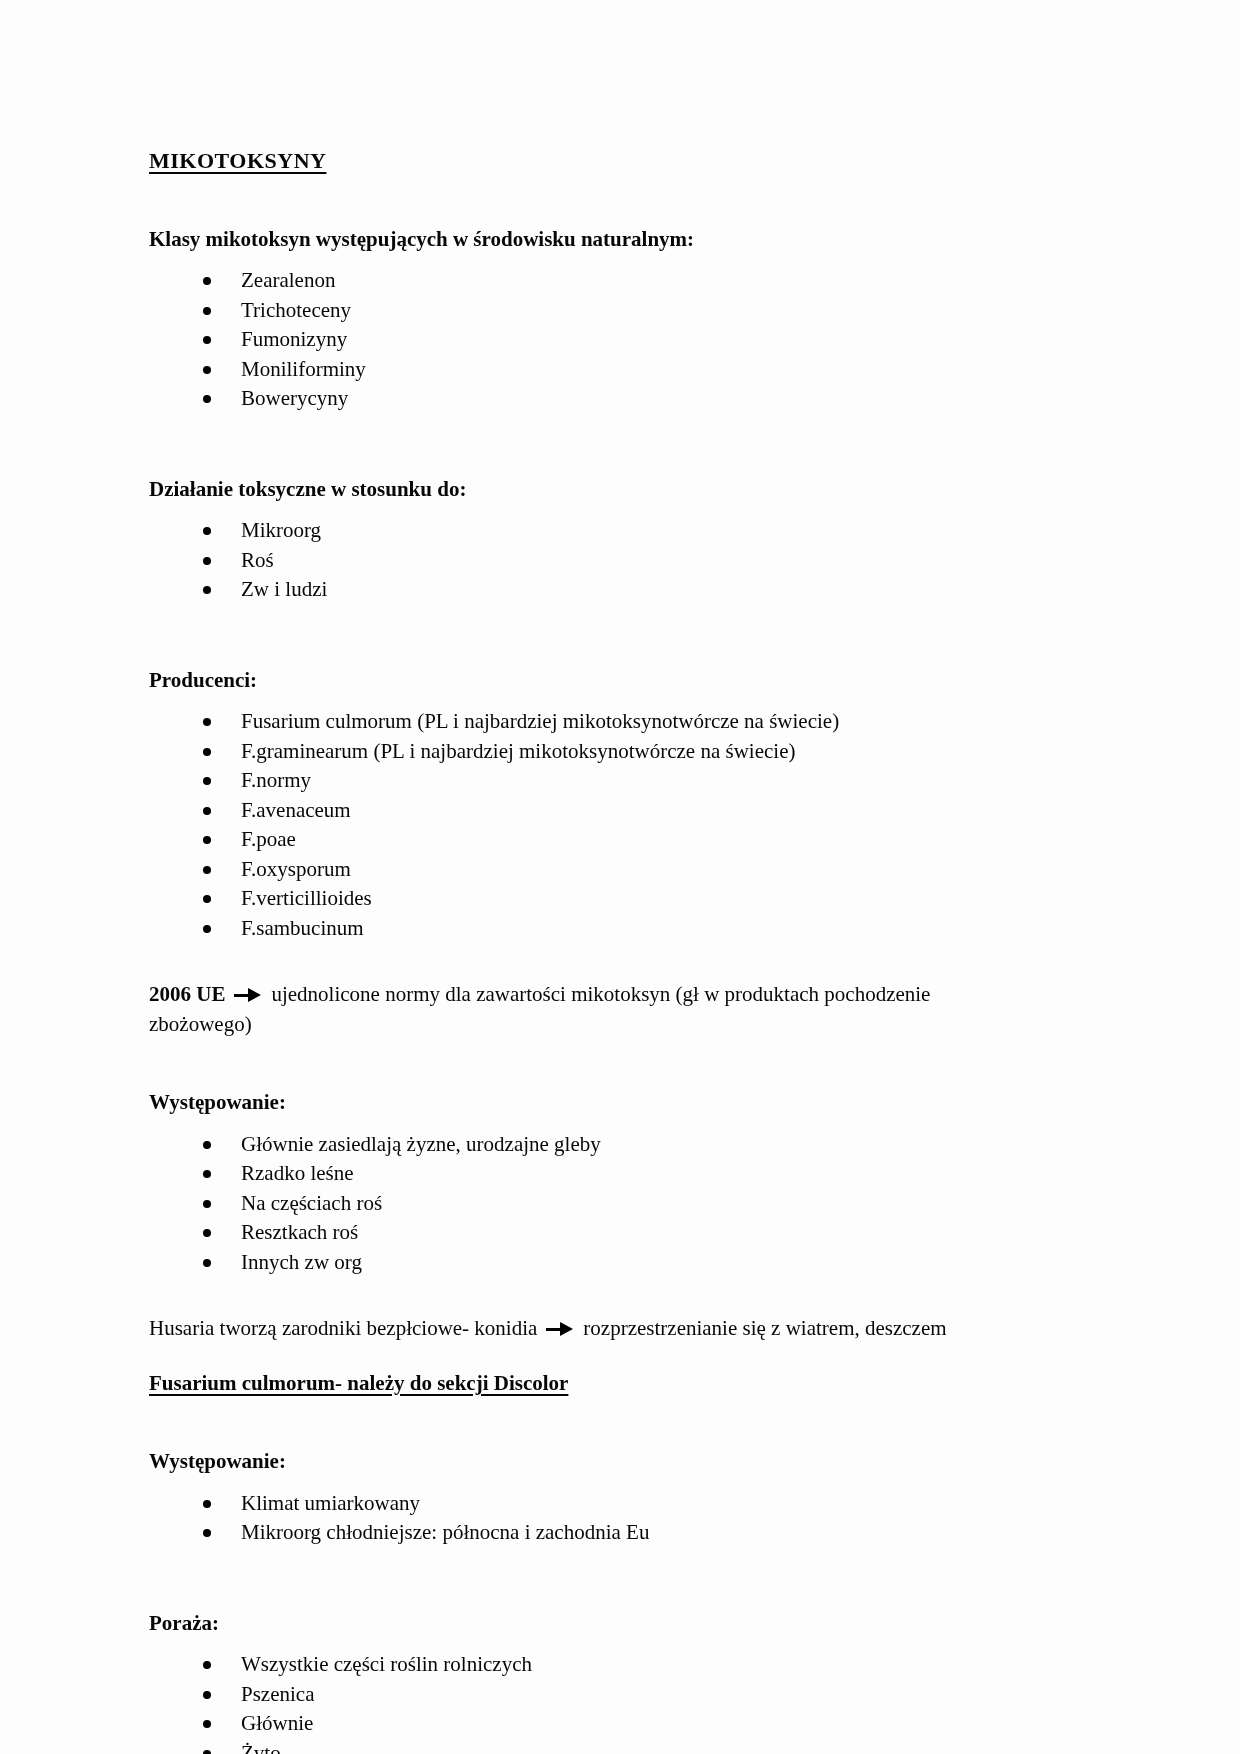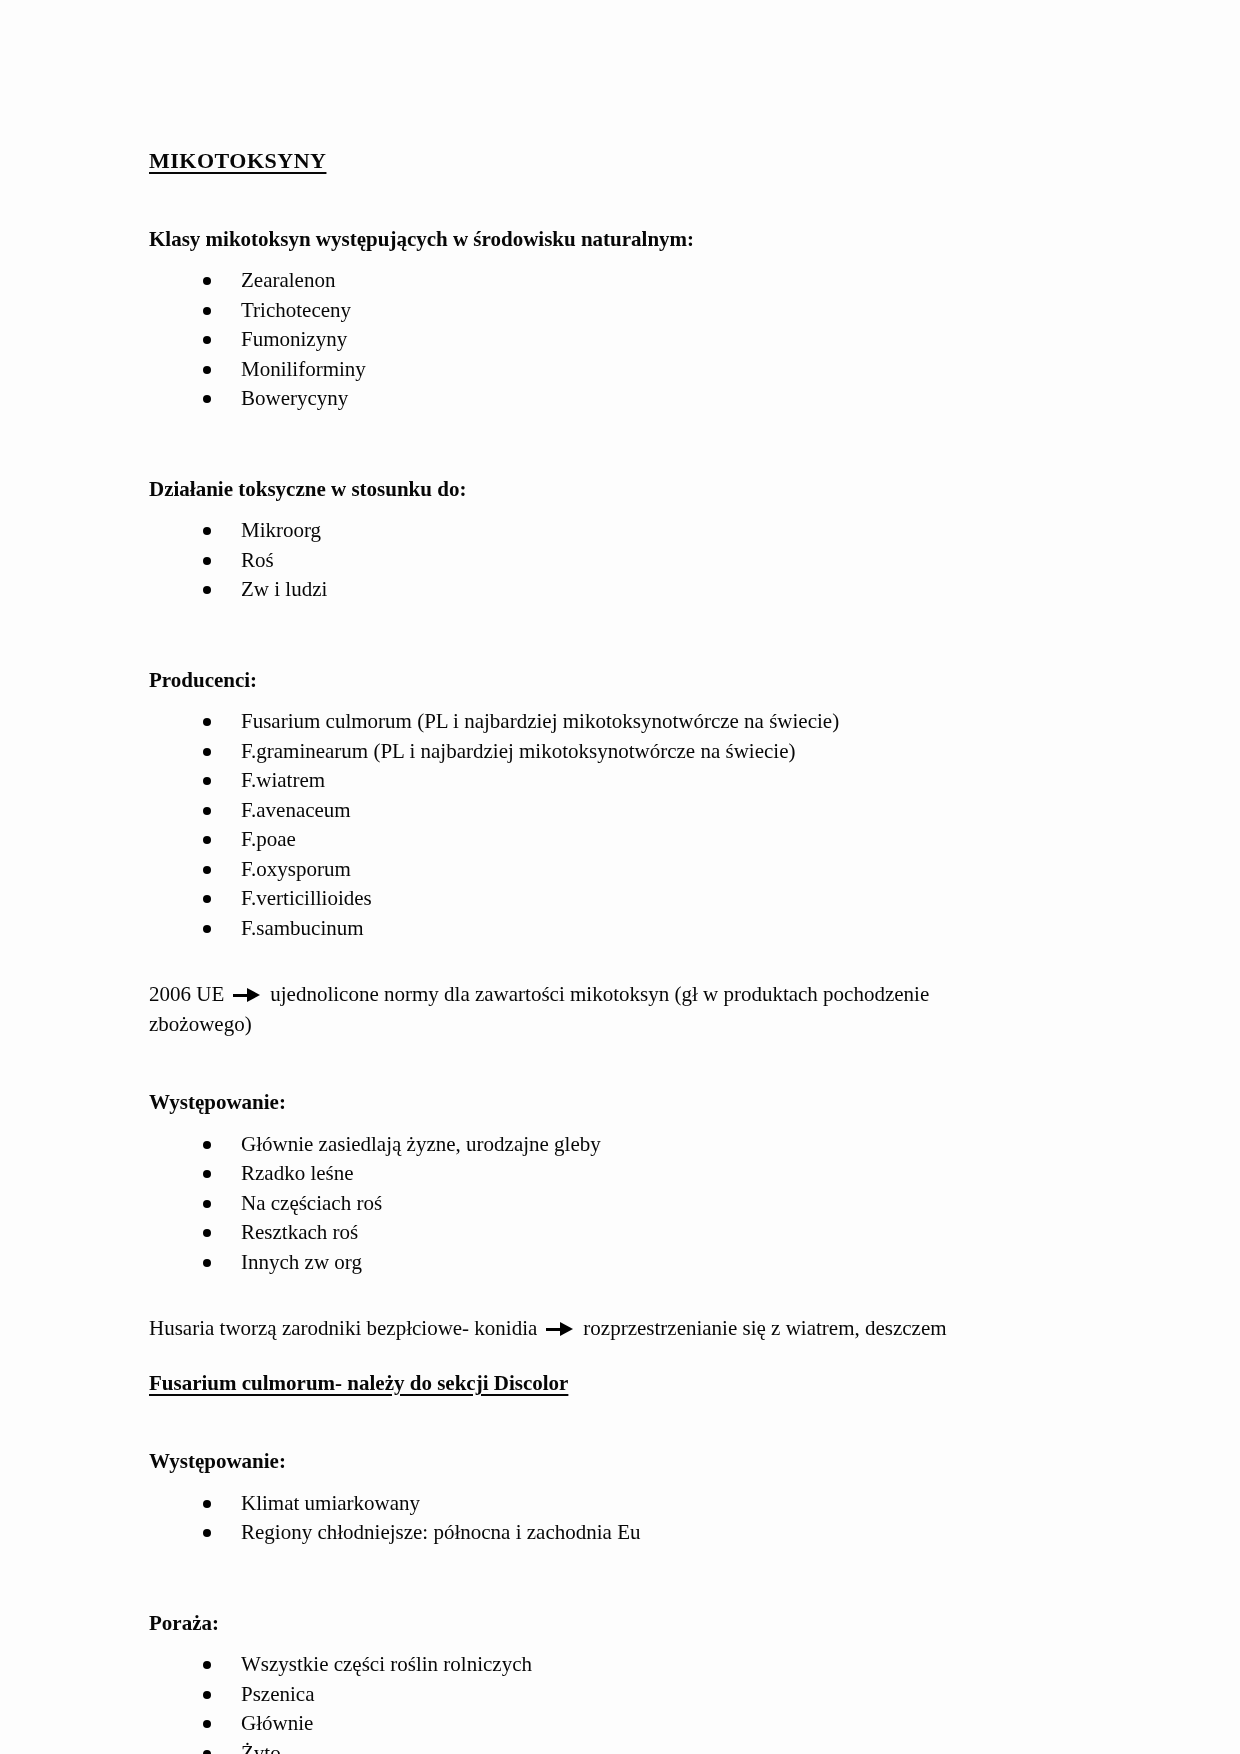--- a/index.html
+++ b/index.html
@@ -30,21 +30,21 @@
   }
   .sp{height:25px;}
   ul.blist{list-style:none;margin:12px;padding:0;}
   ul.blist li{position:relative;padding-left:80px;}
   ul.blist li::before{
     content:"";position:absolute;left:42px;top:11px;
     width:8px;height:8px;border-radius:50%;background:#000;
   }
   .p{margin:0;max-width:856px;}
   .nowrap{white-space:nowrap;max-width:none;}
-  .b{font-weight:normal;}
+  .b{font-weight:bold;}
   .arrow{
     display:inline-block;position:relative;
     width:28px;height:15px;vertical-align:-2px;
     margin:0 10px 0 8px;
   }
   .arrow::before{
     content:"";position:absolute;left:1px;top:6px;
     width:17px;height:3px;background:#000;
   }
   .arrow::after{
@@ -79,21 +79,21 @@
       <li>Mikroorg</li>
       <li>Roś</li>
       <li>Zw i ludzi</li>
     </ul>
     <div class="sp"></div>
 
     <div class="h">Producenci:</div>
     <ul class="blist">
       <li>Fusarium culmorum (PL i najbardziej mikotoksynotwórcze na świecie)</li>
       <li>F.graminearum (PL i najbardziej mikotoksynotwórcze na świecie)</li>
-      <li>F.wiatrem</li>
+      <li>F.normy</li>
       <li>F.avenaceum</li>
       <li>F.poae</li>
       <li>F.oxysporum</li>
       <li>F.verticillioides</li>
       <li>F.sambucinum</li>
     </ul>
     <div class="sp"></div>
 
     <p class="p"><span class="b">2006 UE</span><span class="arrow"></span><span>ujednolicone normy dla zawartości mikotoksyn (gł w produktach pochodzenie zbożowego)</span></p>
     <div class="sp"></div>
@@ -110,21 +110,21 @@
 
     <p class="p nowrap"><span>Husaria tworzą zarodniki bezpłciowe- konidia</span><span class="arrow"></span><span>rozprzestrzenianie się z wiatrem, deszczem</span></p>
     <div class="sp"></div>
 
     <div class="hu">Fusarium culmorum- należy do sekcji Discolor</div>
     <div class="sp"></div>
 
     <div class="h">Występowanie:</div>
     <ul class="blist">
       <li>Klimat umiarkowany</li>
-      <li>Regiony chłodniejsze: północna i zachodnia Eu</li>
+      <li>Mikroorg chłodniejsze: północna i zachodnia Eu</li>
     </ul>
     <div class="sp"></div>
 
     <div class="h">Poraża:</div>
     <ul class="blist">
       <li>Wszystkie części roślin rolniczych</li>
       <li>Pszenica</li>
       <li>Głównie</li>
       <li>Żyto</li>
       <li>Owies</li>

